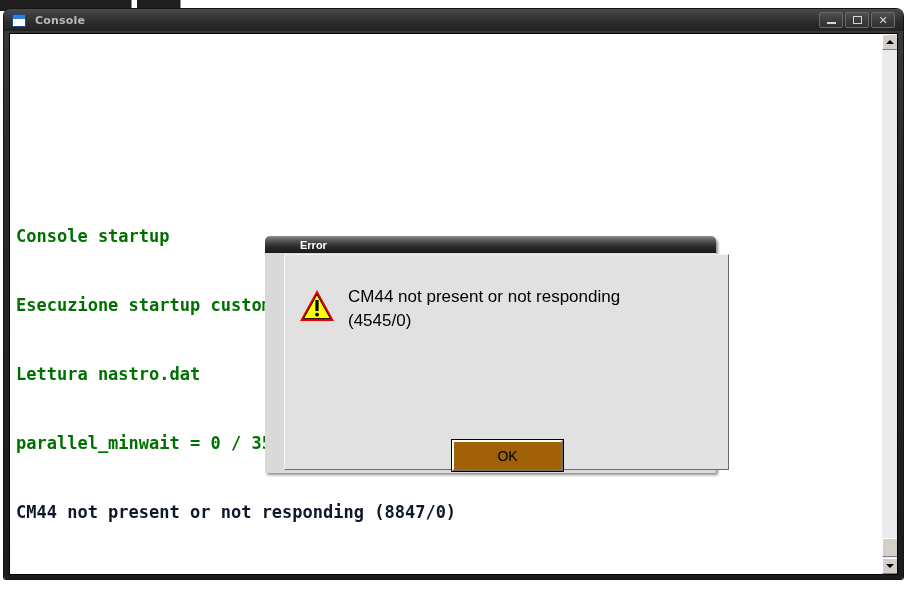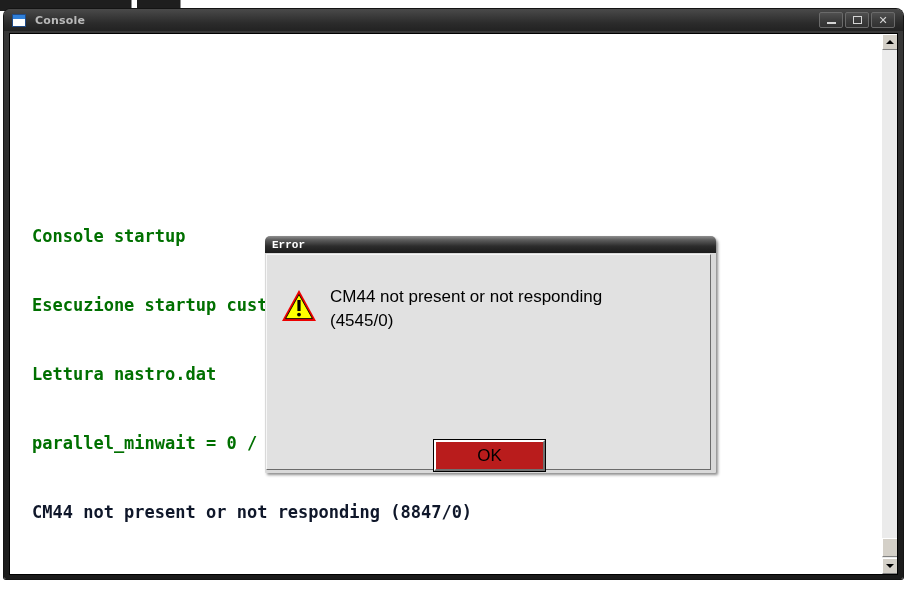--- a/index.html
+++ b/index.html
@@ -157,21 +157,21 @@
     left: 6px;
     bottom: 4px;
     width: 860px;
     font-family: "DejaVu Sans Mono", "Liberation Mono", monospace;
     font-size: 17px;
     font-weight: bold;
     line-height: 23px;
     letter-spacing: 0px;
     white-space: pre;
   }
-  .console-line { display: block; margin-left: 16px; }
+  .console-line { display: block; }
 
   
   #console-scrollbar {
     position: absolute;
     right: 0;
     top: 0;
     width: 16px;
     bottom: 0;
     background: repeating-conic-gradient(#ffffff 0% 25%, #d6d6d6 0% 50%) 50% / 2px 2px;
     border-left: 1px solid #ffffff;
@@ -240,27 +240,28 @@
     background: linear-gradient(180deg,#8f8f8f 0%, #5e5e5e 22%, #2c2c2c 60%, #1a1a1a 100%);
     display: flex;
     align-items: center;
     padding-left: 7px;
     overflow: hidden;
   }
   #error-title-text {
     color: #ffffff;
     font-size: 11px;
     font-weight: bold;
-    font-family: Liberation Mono, monospace;
+    font-family: Liberation Sans, sans-serif;
     letter-spacing: 0px;
+    margin-left: 28px;
   }
 
   #error-body {
     position: absolute;
-    left: 1px;
+    left: 19px;
     top: 18px;
     width: 445px;
     height: 216px;
     background: #e1e1e1;
     border-top: 1px solid #f6f6f6;
     border-left: 1px solid #f6f6f6;
     border-right: 1px solid #6b6b6b;
     border-bottom: 1px solid #6b6b6b;
     box-sizing: border-box;
   }
@@ -289,32 +290,32 @@
     max-width: 340px;
   }
   #error-message-text .msg-line { display: block; }
 
   #ok-button {
     position: absolute;
     left: 167px;
     top: 185px;
     width: 111px;
     height: 31px;
-    background: #b91c1c;
+    background: #a16207;
     border-top: 2px solid #ffffff;
     border-left: 2px solid #ffffff;
     border-right: 2px solid #707070;
     border-bottom: 2px solid #707070;
     outline: 1px solid #000000;
     box-sizing: border-box;
     display: flex;
     align-items: center;
     justify-content: center;
     font-family: "Liberation Sans", sans-serif;
-    font-size: 17px;
+    font-size: 14px;
     color: #000000;
     cursor: default;
     padding: 0;
   }
 
   
   #bottom-strip {
     position: absolute;
     left: 0;
     top: 580px;

